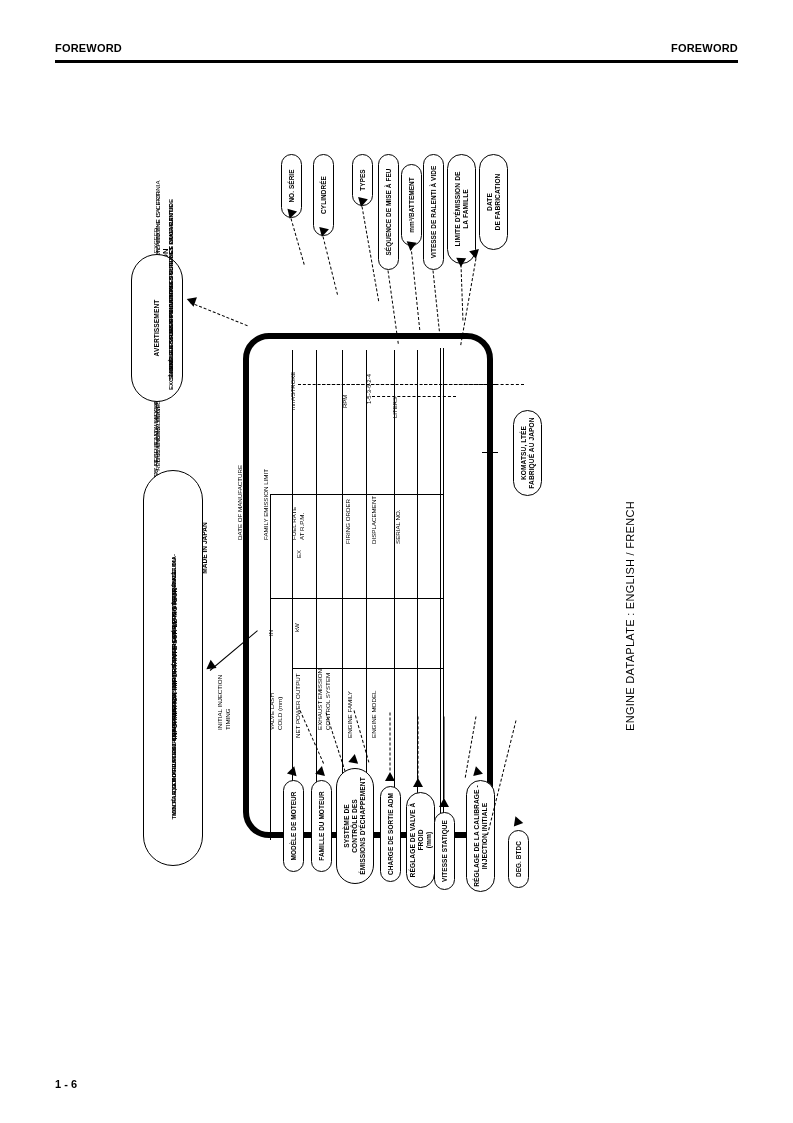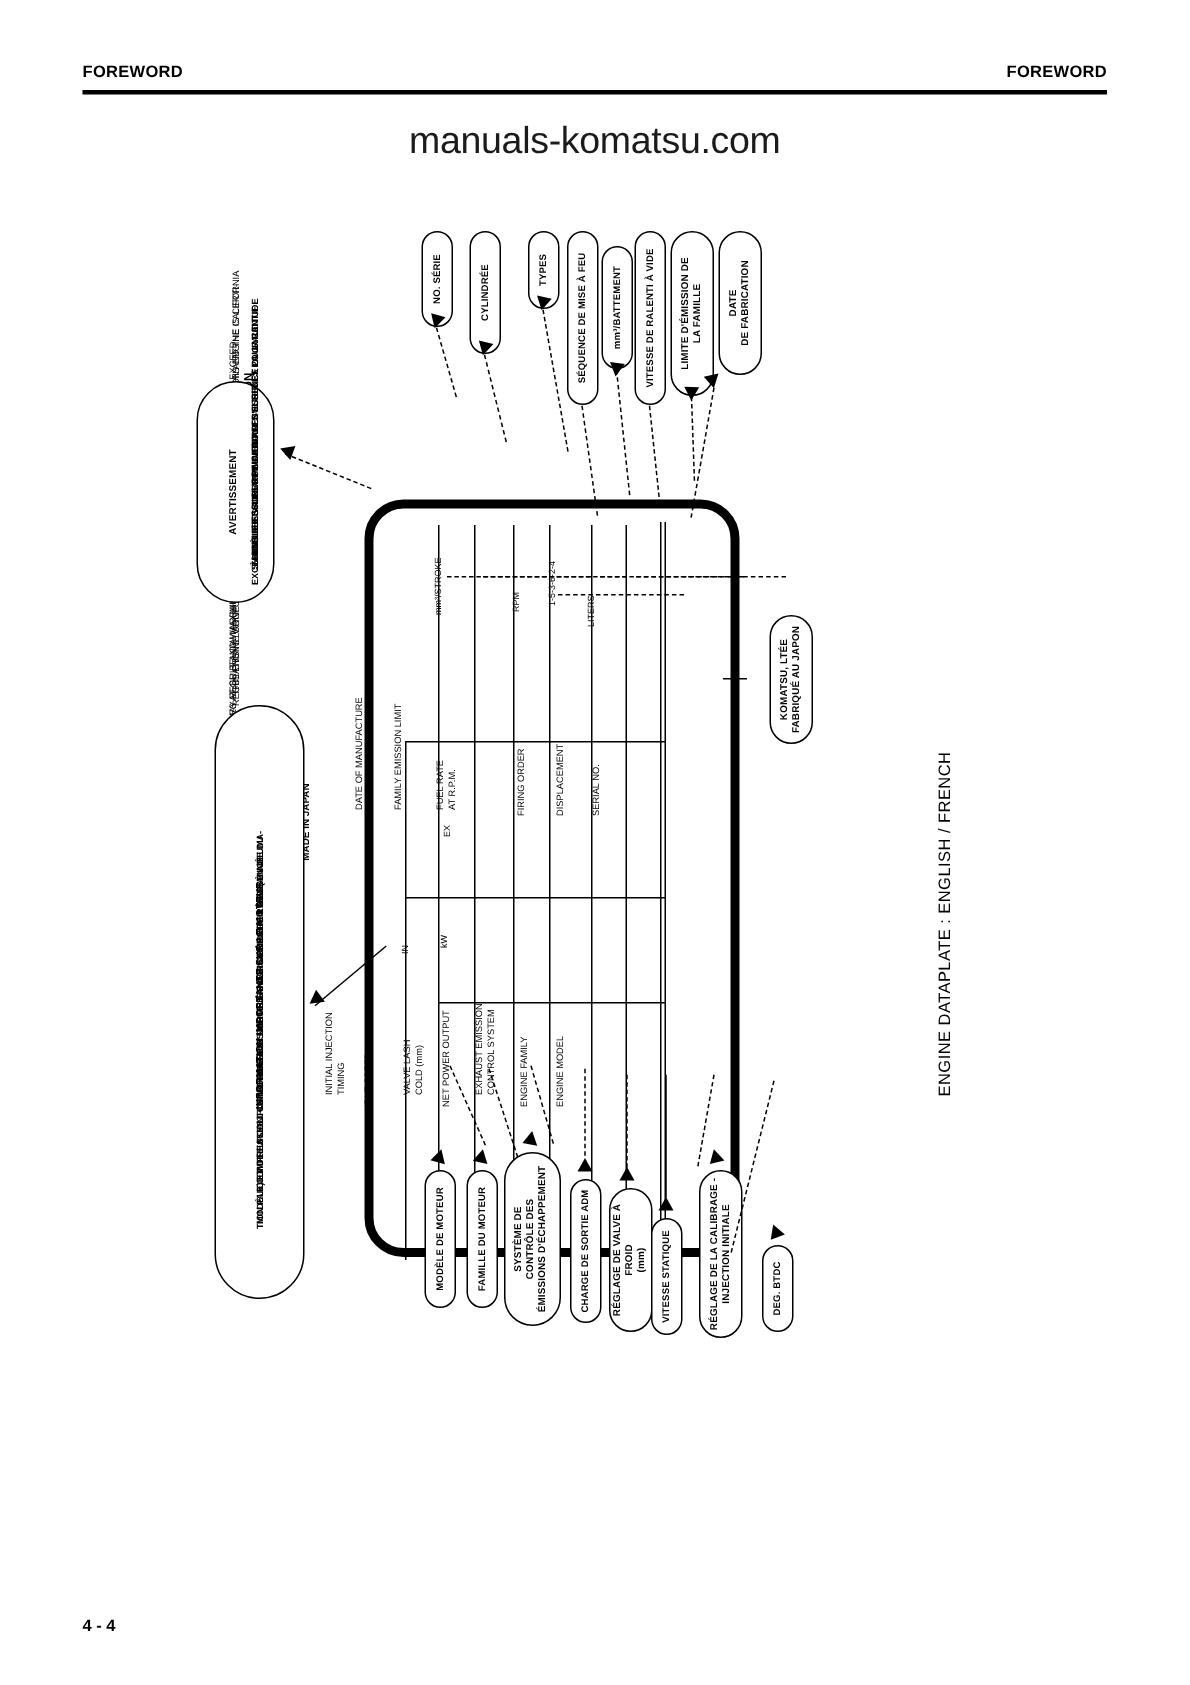--- a/index.html
+++ b/index.html
@@ -97,21 +97,20 @@
 <body>
 
 <div class="page">
 
   <div class="hdr">
     <span class="hdr-txt">FOREWORD</span>
     <span class="hdr-txt">FOREWORD</span>
   </div>
   <div class="hdr-rule"></div>
 
-  <div class="watermark">manuals-komatsu.com</div>
 
   <div class="stage">
 
     <div class="plate">
       <div class="plate-inner">
 
         <div class="ptxt rot" style="left:-92px;top:110px;width:280px;text-align:center;font-weight:bold;font-size:7.6px;">IMPORTANT ENGINE INFORMATION</div>
 
         <div class="ptxt rot" style="left:-100px;top:128px;width:300px;text-align:center;">THIS ENGINE CONFORMS TO YYYY MODEL YEAR U.S. EPA REGULATION AND THE CALIFORNIA</div>
         <div class="ptxt rot" style="left:-100px;top:136px;width:300px;text-align:center;">REGULATIONS LARGE NON ROAD COMPRESSION IGNITION ENGINES. THIS ENGINE IS CERTI-</div>
@@ -300,15 +299,15 @@
     <div class="bub" style="left:508px;top:690px;width:21px;height:58px;">
       <span class="lbl rot" style="transform:translate(-50%,-50%) rotate(-90deg);width:54px;">DEG. BTDC</span>
     </div>
     <div class="lead" style="left:516px;top:580px;width:118px;transform:rotate(104deg);"></div>
     <div class="arrow" style="left:512px;top:676px;transform:rotate(-20deg);"></div>
 
     <div class="caption rot" style="left:500px;top:470px;width:260px;text-align:center;">ENGINE DATAPLATE : ENGLISH / FRENCH</div>
 
   </div>
 
-  <div class="footer">4 - 4</div>
+  <div class="footer">1 - 6</div>
 
 </div>
 
 </body></html>

